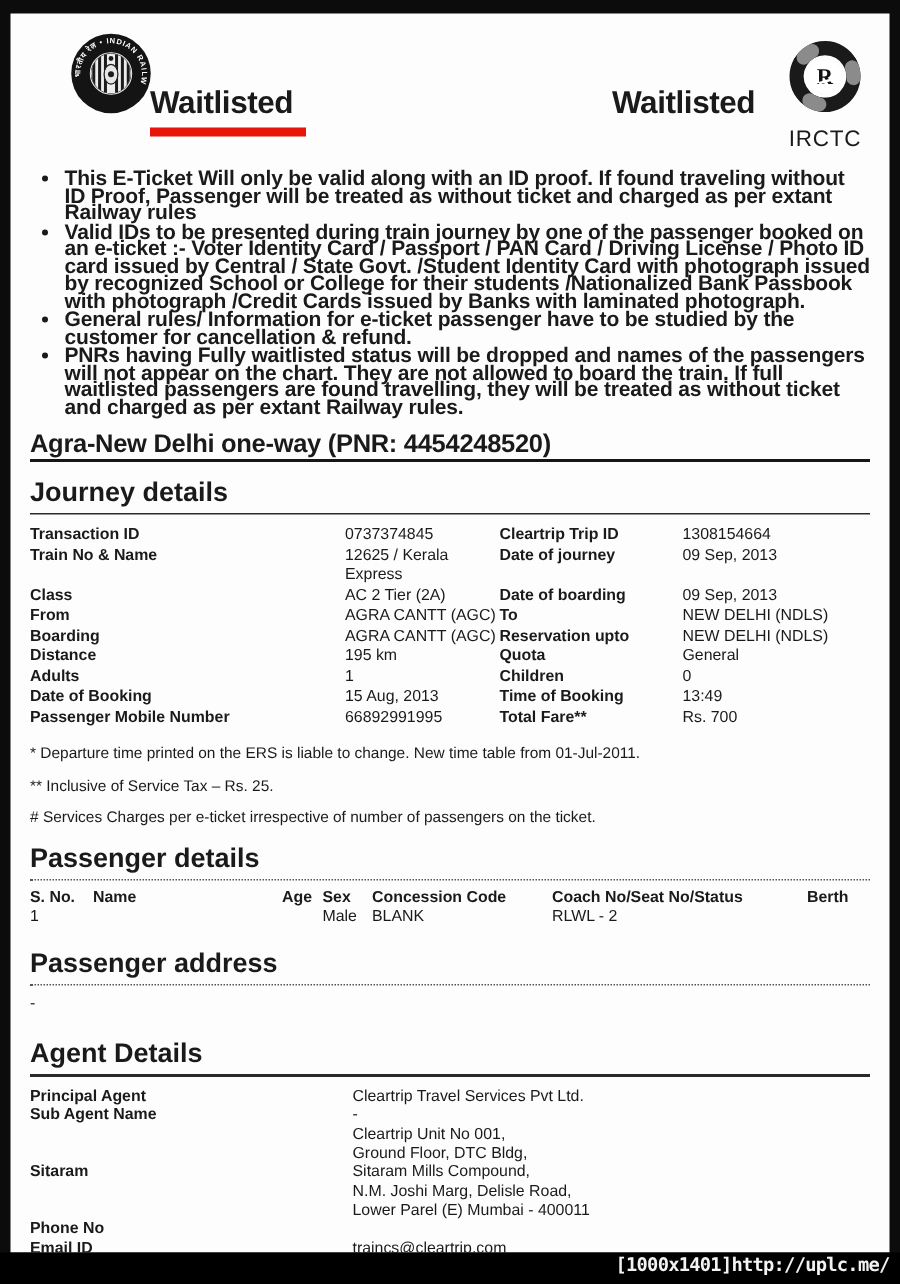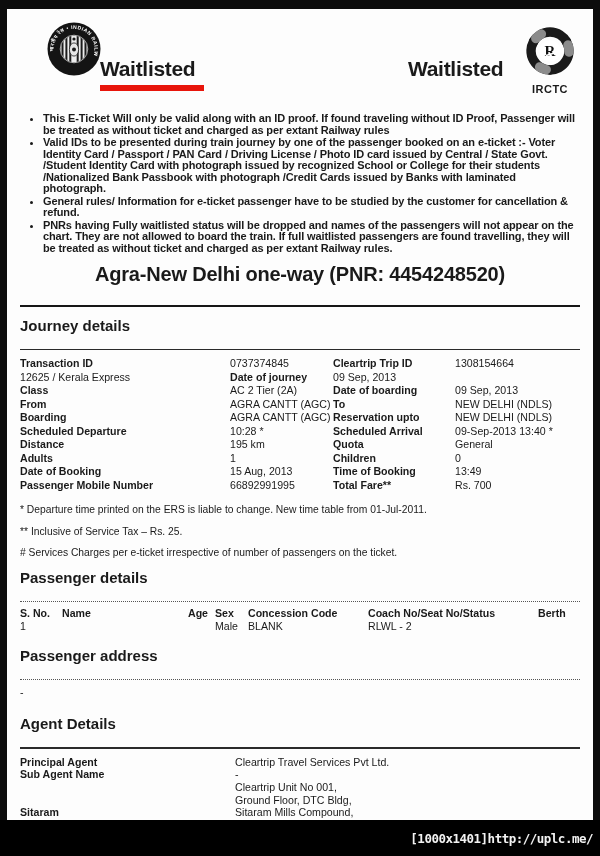--- a/index.html
+++ b/index.html
@@ -9,31 +9,31 @@
 
   
   .hdr { position:relative; height:100px; }
   .ir-logo { position:absolute; left:27px; top:13px; }
   .status-big { position:absolute; top:48px; font-size:21px; font-weight:bold; letter-spacing:-0.3px; }
   .wl-left { left:80px; }
   .wl-right { left:388px; }
   .red-bar { position:absolute; left:80px; top:76px; width:104px; height:6px; }
   .ers-title { position:absolute; left:50%; transform:translateX(-50%); top:60px; font-size:12.5px; font-weight:bold; text-decoration:underline; white-space:nowrap; }
   .irctc-box { position:absolute; left:492px; top:12px; width:76px; text-align:center; }
-  .irctc-label { font-size:11px; font-weight:bold; letter-spacing:0.5px; margin-top:-2px; }
+  .irctc-label { font-size:15px; font-weight:normal; letter-spacing:0.5px; margin-top:-2px; }
 
   
   .notices { margin:4px 0 0 10px; padding-left:13px; list-style:disc; }
-  .notices li { font-size:11px; font-weight:bold; line-height:11.5px; letter-spacing:-0.12px; margin-bottom:1px; }
-
-  
-  .trip-title { margin-top:9px; font-size:20px; font-weight:bold; letter-spacing:-0.2px; padding-bottom:19px; border-bottom:2px solid #161616;text-align:center; }
-
-  
-  .sec-h { font-size:15px; font-weight:bold; padding-bottom:15px; }
+  .notices li { font-size:14px; font-weight:bold; line-height:11.5px; letter-spacing:-0.12px; margin-bottom:1px; }
+
+  
+  .trip-title { margin-top:9px; font-size:17px; font-weight:bold; letter-spacing:-0.2px; padding-bottom:0; border-bottom:2px solid #161616; }
+
+  
+  .sec-h { font-size:18px; font-weight:bold; padding-bottom:3px; }
   .solid { border-bottom:1px solid #2a2a2a; }
   .solid-thick { border-bottom:2px solid #2a2a2a; }
   .dotted { border-bottom:1px dotted #555; }
 
   
   .j-head { margin-top:10px; }
   .j-grid { margin-top:7px; }
   .j-row { display:grid; grid-template-columns:210px 103px 122px 1fr; line-height:13.5px; font-size:10.6px; }
   .lbl { font-weight:bold; }
 
@@ -54,21 +54,21 @@
   .kv-grid { margin-top:7px; }
   .kv-row { display:grid; grid-template-columns:215px 1fr; font-size:10.6px; line-height:12.7px; align-items:center; }
   .kv-row .val { white-space:pre-line; }
 
   
   .svc-head { }
   .svc-grid { margin-top:8px; }
   .svc-grid .kv-row { line-height:15px; align-items:start; }
 
   
-  .wm-bar { position:absolute; left:0; right:0; bottom:0; height:36px; background:#000; display:flex; align-items:center; justify-content:flex-end; padding-right:7px; }
+  .wm-bar { position:absolute; left:0; right:0; bottom:0; height:21px; background:#000; display:flex; align-items:flex-start; justify-content:flex-end; padding-right:7px; }
   .wm-text { font-family:"DejaVu Sans Mono", monospace; font-size:12.5px; font-weight:bold; color:#f2f2f2; letter-spacing:-0.5px; }
 </style>
 </head>
 <body>
 
 <div class="frame">
   <div class="page">
 
     <div class="hdr">
       <div class="ir-logo">
@@ -136,20 +136,21 @@
 
     <div class="sec-h solid j-head">Journey details</div>
     <div class="j-grid" id="journeyGrid">
         <div class="j-row">
           <span class="lbl">Transaction ID</span>
           <span>0737374845</span>
           <span class="lbl">Cleartrip Trip ID</span>
           <span>1308154664</span>
         </div>
         <div class="j-row">
+          <span class="lbl">Train No &amp; Name</span>
           <span>12625 / Kerala Express</span>
           <span class="lbl">Date of journey</span>
           <span>09 Sep, 2013</span>
         </div>
         <div class="j-row">
           <span class="lbl">Class</span>
           <span>AC 2 Tier (2A)</span>
           <span class="lbl">Date of boarding</span>
           <span>09 Sep, 2013</span>
         </div>
@@ -157,26 +158,20 @@
           <span class="lbl">From</span>
           <span>AGRA CANTT (AGC)</span>
           <span class="lbl">To</span>
           <span>NEW DELHI (NDLS)</span>
         </div>
         <div class="j-row">
           <span class="lbl">Boarding</span>
           <span>AGRA CANTT (AGC)</span>
           <span class="lbl">Reservation upto</span>
           <span>NEW DELHI (NDLS)</span>
-        </div>
-        <div class="j-row">
-          <span class="lbl">Scheduled Departure</span>
-          <span>10:28 *</span>
-          <span class="lbl">Scheduled Arrival</span>
-          <span>09-Sep-2013 13:40 *</span>
         </div>
         <div class="j-row">
           <span class="lbl">Distance</span>
           <span>195 km</span>
           <span class="lbl">Quota</span>
           <span>General</span>
         </div>
         <div class="j-row">
           <span class="lbl">Adults</span>
           <span>1</span>

